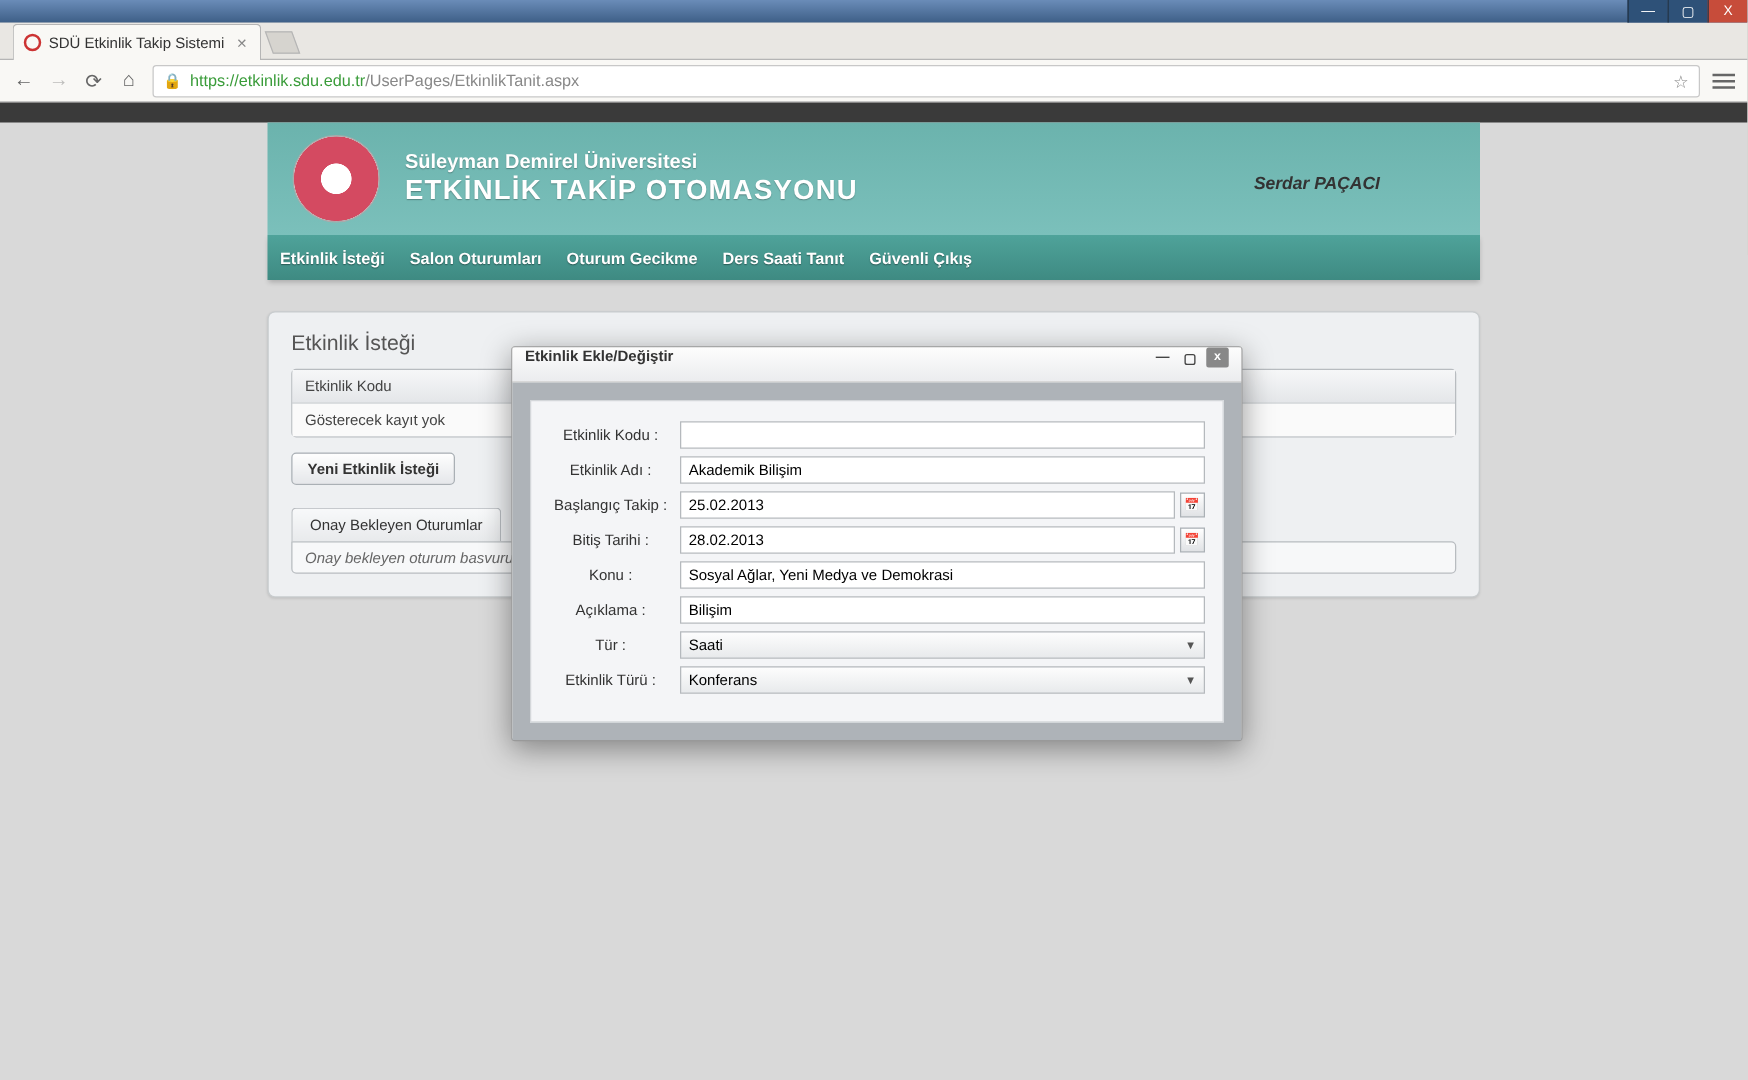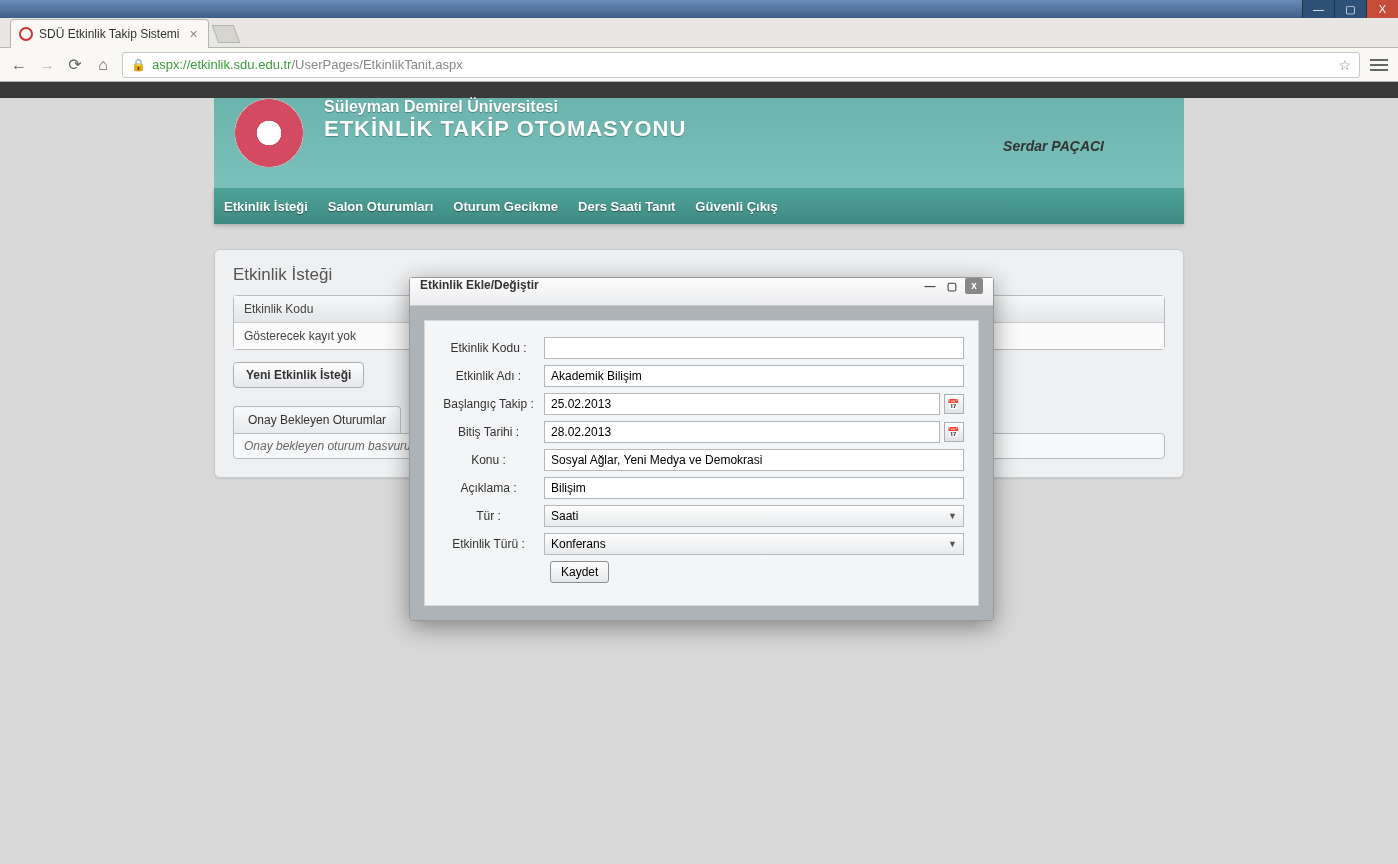--- a/index.html
+++ b/index.html
@@ -25,21 +25,21 @@
 .url-host { color: #3a9c3a; }
 .url-path { color: #888; }
 .star { color: #888; font-size: 14px; cursor: pointer; }
 .menu-icon { width: 18px; height: 18px; color: #666; cursor: pointer; display: flex; flex-direction: column; justify-content: center; gap: 3px; }
 .menu-icon span { height: 2px; background: #666; display: block; }
 
 
 .page-wrap { background: #d9d9d9; height: 782px; position: relative; }
 .dark-strip { height: 16px; background: #3a3a3a; }
 .site { width: 970px; margin: 0 auto; }
-.header { height: 90px; background: linear-gradient(to bottom, #6bb3ad, #7bc0bb); display: flex; align-items: flex-start; padding: 0 20px; position: relative; }
+.header { height: 90px; background: linear-gradient(to bottom, #6bb3ad, #7bc0bb); display: flex; align-items: center; padding: 12px 20px; position: relative; }
 .logo { width: 70px; height: 70px; border-radius: 50%; background: radial-gradient(circle, #fff 25%, #d44a61 26%, #d44a61 70%, #fff 71%); border: 1px solid #aaa; display:flex; align-items:center; justify-content:center; }
 .logo-inner { color:#fff; font-size:8px; text-align:center; }
 .header-text { margin-left: 20px; color: #fff; }
 .header-text .uni { font-size: 16px; font-weight: bold; text-shadow: 0 1px 1px rgba(0,0,0,.3); }
 .header-text .app { font-size: 22px; font-weight: bold; letter-spacing: 1px; text-shadow: 0 1px 1px rgba(0,0,0,.3); }
 .username { position: absolute; right: 80px; top: 40px; color: #333; font-style: italic; font-weight: bold; font-size: 14px; }
 
 .navbar { height: 36px; background: linear-gradient(to bottom, #4fa39a, #3e8a82); display: flex; align-items: center; padding: 0 10px; gap: 20px; box-shadow: 0 2px 4px rgba(0,0,0,.2); }
 .navbar a { color: #fff; font-weight: bold; font-size: 13px; cursor: pointer; text-shadow: 0 1px 1px rgba(0,0,0,.4); }
 
@@ -93,21 +93,21 @@
 </div>
 
 <div class="addr-bar">
   <div class="nav-icon">←</div>
   <div class="nav-icon" style="opacity:.4">→</div>
   <div class="nav-icon">⟳</div>
   <div class="nav-icon">⌂</div>
   <div class="url-box">
     <span class="lock">🔒</span>
     <span>
-      <span class="url-host"><span>aspx://</span><span>etkinlik.sdu.edu.tr</span></span><span class="url-path">/UserPages/EtkinlikTanit.aspx</span>
+      <span class="url-host"><span>https://</span><span>etkinlik.sdu.edu.tr</span></span><span class="url-path">/UserPages/EtkinlikTanit.aspx</span>
     </span>
     <span style="flex:1"></span>
     <span class="star">☆</span>
   </div>
   <div class="menu-icon">
       <span></span>
       <span></span>
       <span></span>
     </div>
 </div>
@@ -191,19 +191,16 @@
             <span class="arrow">▼</span>
           </div>
         </div>
         <div class="form-row">
           <label>Etkinlik Türü :</label>
           <div class="select">
             <span>Konferans</span>
             <span class="arrow">▼</span>
           </div>
         </div>
-        <div class="form-row">
-          <button class="submit">Kaydet</button>
-        </div>
       </div>
     </div>
   </div>
 </div>
 
 </body></html>

